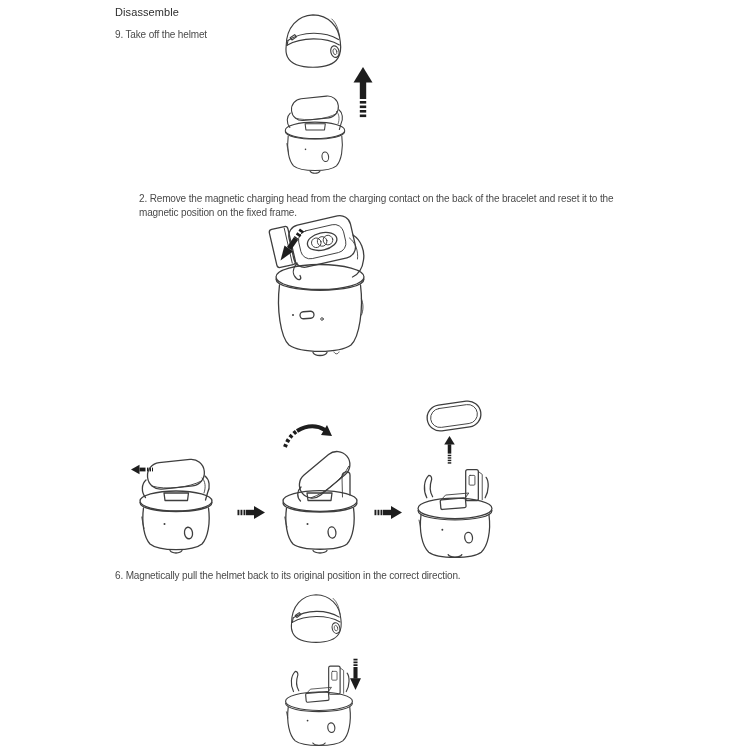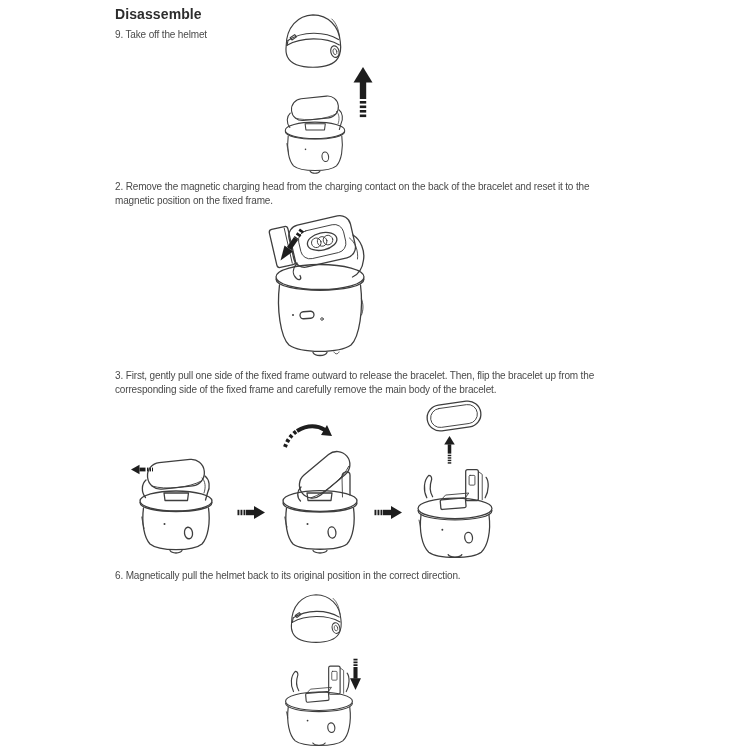--- a/index.html
+++ b/index.html
@@ -2,28 +2,28 @@
 <html><head>
 <meta charset="utf-8">
 <style>
   html,body { margin:0; padding:0; background:#ffffff; }
   .page {
     position:relative; width:750px; height:750px; background:#ffffff;
     font-family:"Liberation Sans", sans-serif; overflow:hidden;
   }
   .doc-title {
     position:absolute; left:115px; top:6px;
-    font-size:14px; font-weight:bold; color:#2d2d2d; letter-spacing:0.1px;
+    font-size:11px; font-weight:normal; color:#2d2d2d; letter-spacing:0.1px;
   }
   .step-text {
     position:absolute; left:115px; width:512px;
     font-size:10px; line-height:13.5px; color:#4a4a4a; letter-spacing:-0.15px;
   }
   #t1 { top:28px; }
-  #t2 { top:180px; }
+  #t2 { top:192px;margin-left:24px; }
   #t3 { top:369px; }
   #t4 { top:569px; }
   .il { position:absolute; }
   .il svg { display:block; width:100%; height:100%; }
   .s { fill:none; stroke:#3e3e3e; stroke-width:1.3; stroke-linecap:round; stroke-linejoin:round; }
   .sthin { fill:none; stroke:#3e3e3e; stroke-width:0.9; stroke-linecap:round; stroke-linejoin:round; }
   .f { fill:#3e3e3e; stroke:none; }
   .a { fill:#1d1d1d; stroke:none; }
   .as { fill:none; stroke:#1d1d1d; stroke-linecap:butt; }
   .defs { position:absolute; width:0; height:0; overflow:hidden; }
@@ -199,21 +199,20 @@
   </div>
 
   <div class="step-text" id="t2">2. Remove the magnetic charging head from the charging contact on the back of the bracelet and reset it to the magnetic position on the fixed frame.</div>
 
   <div class="il" style="left:266px; top:211px; width:106px; height:150px;">
     <svg viewBox="0 0 106 150">
         <use href="#sym-step2"></use>
       </svg>
   </div>
 
-  <div class="step-text" id="t3">3. First, gently pull one side of the fixed frame outward to release the bracelet. Then, flip the bracelet up from the corresponding side of the fixed frame and carefully remove the main body of the bracelet.</div>
 
   <div class="il" style="left:425px; top:398px; width:58px; height:36px;">
     <svg viewBox="0 0 58 36">
         <use href="#sym-bracelet"></use>
       </svg>
   </div>
   <div class="il" style="left:443px; top:436px; width:13px; height:32px;">
     <svg viewBox="0 0 20 58">
         <use href="#sym-up-arrow"></use>
       </svg>

